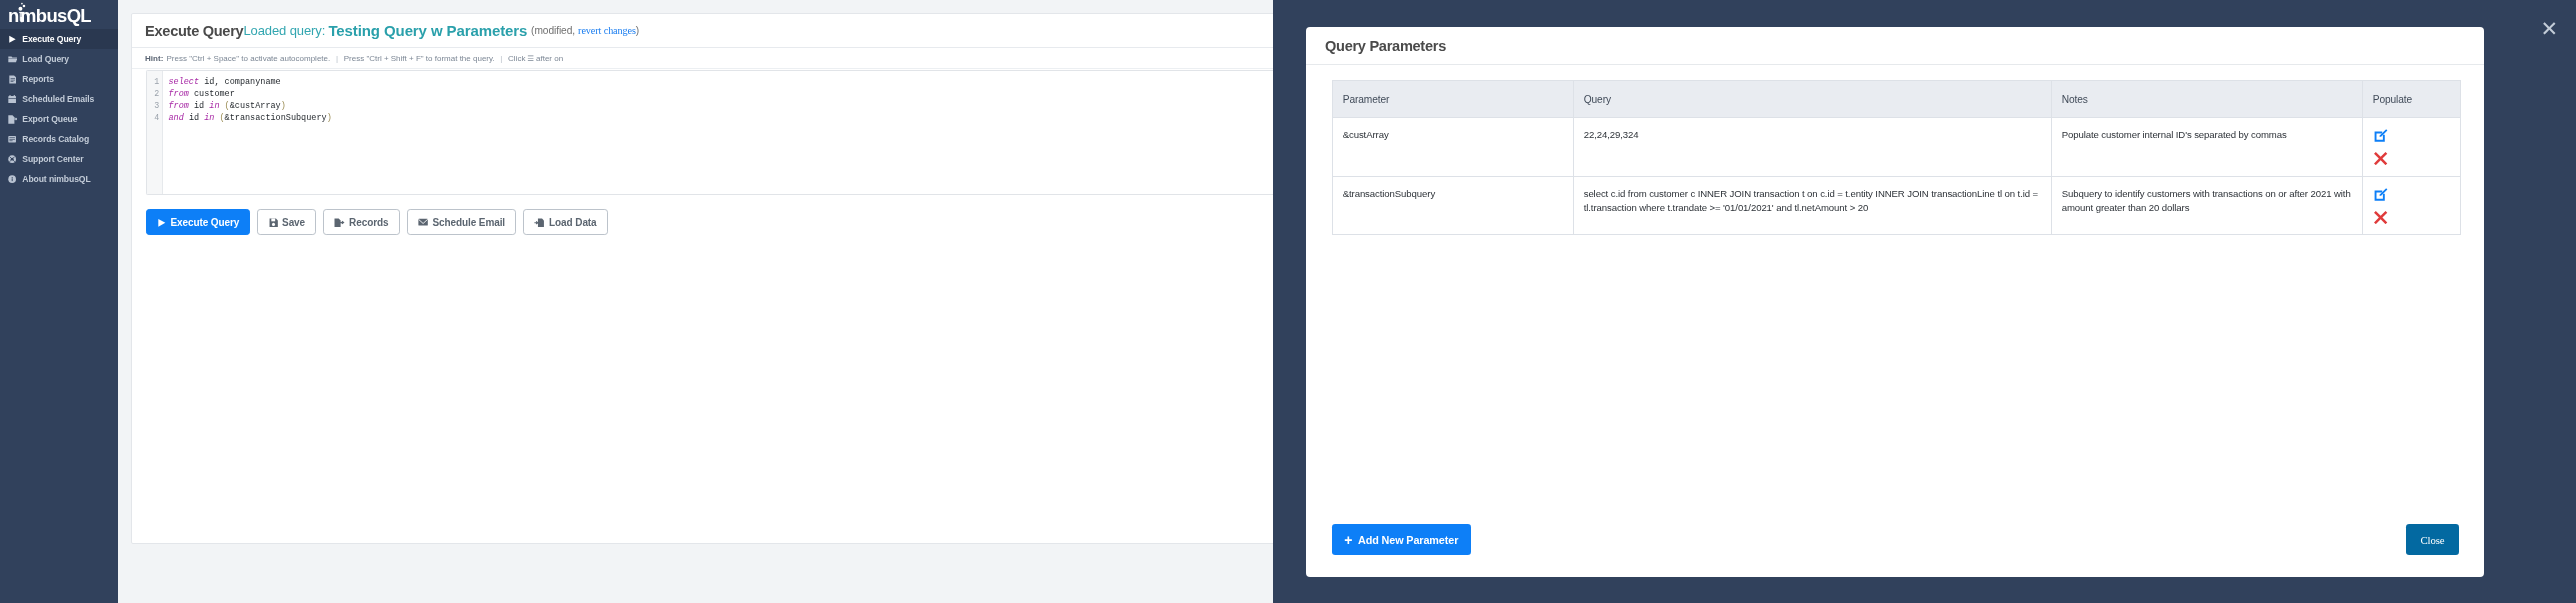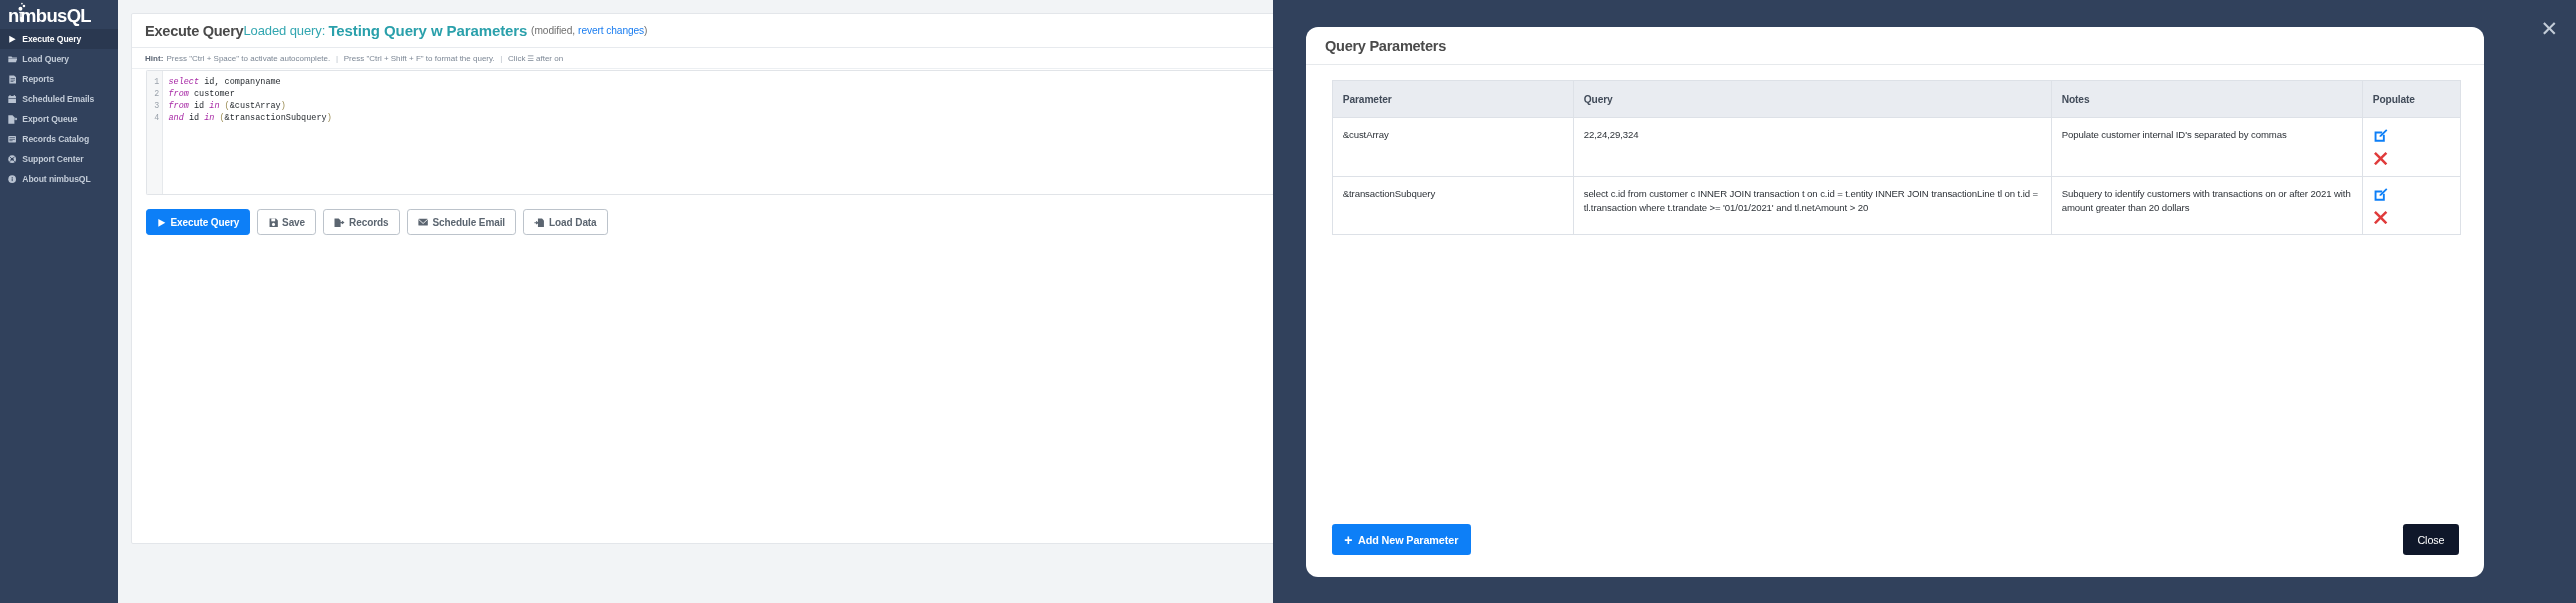--- a/index.html
+++ b/index.html
@@ -44,21 +44,21 @@
   .card-header {
     height:34px; display:flex; align-items:center; padding:0 12.7px;
     border-bottom:0.6px solid #e7eaee;
   }
   .title-main {
     font-size:14.6px; font-weight:700; color:#4a4a4a; letter-spacing:-0.3px;
   }
   .loaded-label { font-size:13px; color:#32a6b0; letter-spacing:-0.1px; }
   .loaded-name { font-size:15px; color:#2aa0ab; font-weight:700; letter-spacing:-0.1px; }
   .modif { font-size:10.2px; color:#707070; letter-spacing:-0.1px; }
-  .revert { font-size:10.2px; color:#1a7df0; cursor:pointer; letter-spacing:-0.1px; }
+  .revert { font-size:10.2px; color:#1a7df0; cursor:pointer; letter-spacing:-0.1px;font-family:Liberation Serif, serif; }
   .paren { font-size:10.2px; color:#707070; }
 
   .hint-bar {
     height:21px; display:flex; align-items:center; padding:0 12.7px;
     font-size:8px; color:#7c8795; white-space:nowrap; overflow:hidden;
     border-bottom:0.6px solid #eceff2;
   }
   .hint-bar b { color:#5a6472; font-weight:700; }
   .hint-sep { padding:0 5.7px; color:#b9c0c9; }
   .burger-ico { display:inline-block; padding:0 1.9px; font-size:7.6px; color:#7c8795; }
@@ -106,34 +106,34 @@
     background:#31415c;
   }
   .overlay-close {
     position:absolute; right:16px; top:19px; width:21.6px; height:21.6px;
     display:flex; align-items:center; justify-content:center;
     color:#c3ccd8; font-size:21px; line-height:1; font-weight:400; cursor:pointer;
     font-family:"DejaVu Sans", sans-serif;
   }
   .modal {
     position:absolute; left:1306px; top:27px; width:1178px; height:550px;
-    background:#ffffff; border-radius:12px; overflow:hidden;
+    background:#ffffff; border-radius:4px; overflow:hidden;
   }
   .modal-header {
     height:38px; display:flex; align-items:center; padding:0 19px;
     border-bottom:0.6px solid #e6e9ec;
   }
   .modal-title { font-size:14.6px; font-weight:700; color:#4a4a4a; letter-spacing:-0.3px; }
   .modal-body { padding:15.3px 25.5px 0 25.5px; }
 
   table.params { width:1127px; border-collapse:collapse; table-layout:fixed; }
   table.params th {
     background:#e9ecf1; border:0.6px solid #dde1e7;
     text-align:left; vertical-align:middle;
-    font-size:10.2px; font-weight:700; color:#414b59; letter-spacing:-0.1px;
+    font-size:10.2px; font-weight:400; color:#414b59; letter-spacing:-0.1px;
     padding:11.5px 10.2px; height:37px;
   }
   table.params td {
     border:0.6px solid #dde1e7; vertical-align:top;
     font-size:9.6px; color:#2d3238; letter-spacing:-0.1px;
     padding:10.2px 10.2px; line-height:14px;
   }
   .c-param { width:241px; }
   .c-value { width:478px; }
   .c-notes { width:311px; }
@@ -146,23 +146,23 @@
     position:absolute; left:0; right:0; bottom:0; height:75px;
     padding:0 25.5px; display:flex; align-items:center; justify-content:space-between;
   }
   .btn-add {
     background:#0d7ff7; color:#fff; border:none; border-radius:3.2px;
     height:31px; padding:0 12.7px; display:inline-flex; align-items:center; gap:5.7px;
     font-size:10.8px; font-weight:700; letter-spacing:-0.1px; cursor:pointer;
     font-family:"Liberation Sans", sans-serif;
   }
   .btn-close {
-    background:#0f172a; color:#fff; border:none; border-radius:3.2px;
+    background:#0369a1; color:#fff; border:none; border-radius:3.2px;
     height:31px; padding:0 14px; font-size:10.8px; letter-spacing:-0.1px;
-    cursor:pointer; font-family:Liberation Sans, sans-serif;
+    cursor:pointer; font-family:Liberation Serif, serif;
   }
   .plus { font-size:14px; line-height:1; font-weight:700; }
 </style>
 </head>
 <body>
 
 <div id="app">
 
   <aside class="sidebar">
     <div class="brand">

